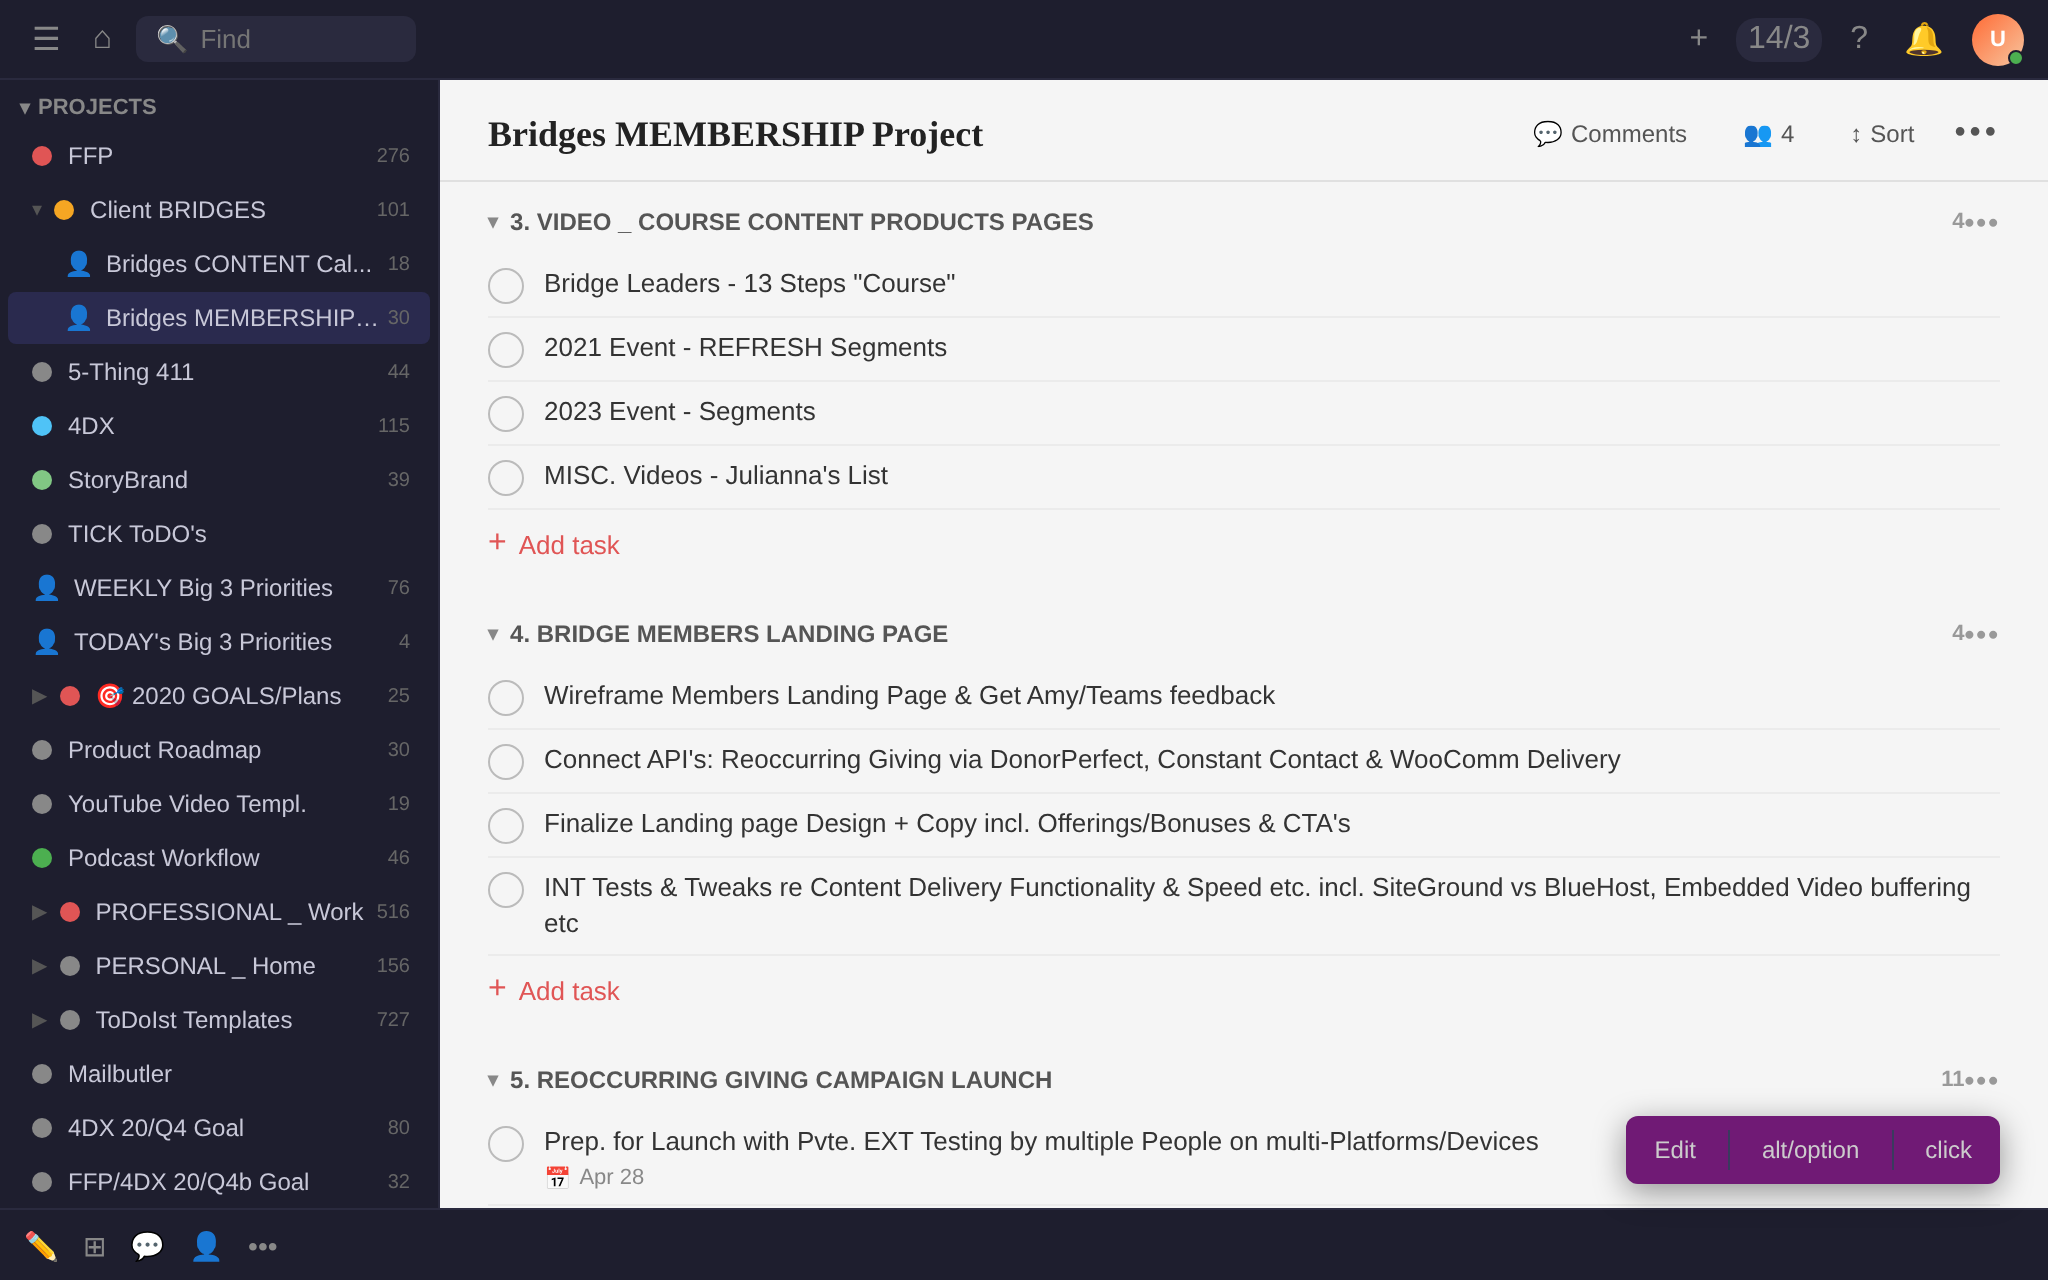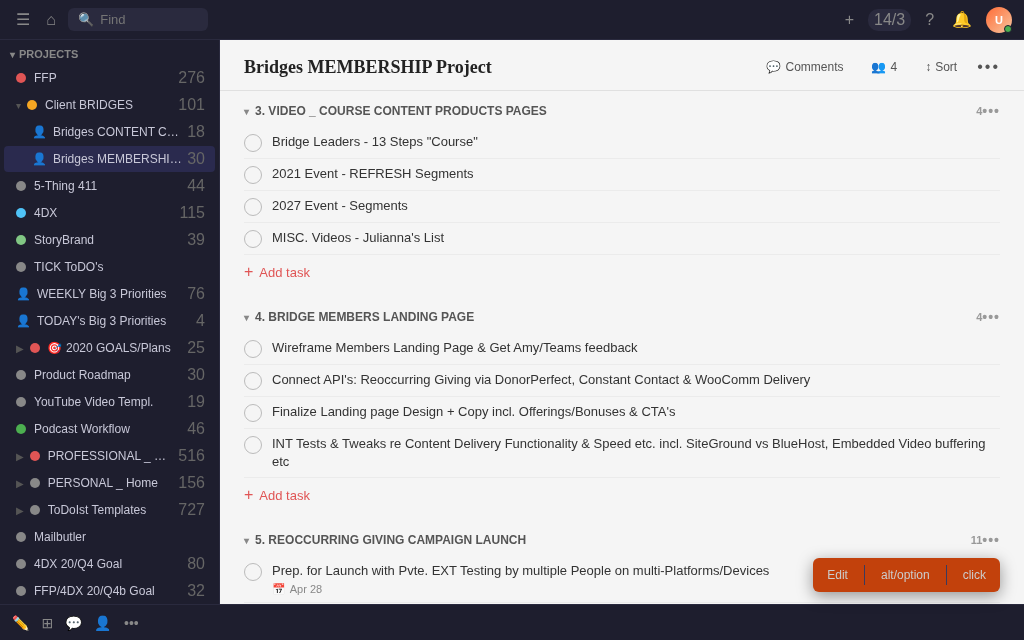--- a/index.html
+++ b/index.html
@@ -25,21 +25,21 @@
     .sidebar::-webkit-scrollbar-track { background: transparent; }
     .sidebar::-webkit-scrollbar-thumb { background: #3a3a5e; border-radius: 2px; }
 
     .sidebar-section-header { display: flex; align-items: center; padding: 8px 10px 4px; color: #888; font-size: 11px; font-weight: 600; text-transform: uppercase; cursor: pointer; }
     .sidebar-section-header .chevron { margin-right: 4px; font-size: 10px; }
 
     .sidebar-item { display: flex; align-items: center; padding: 4px 10px 4px 12px; cursor: pointer; border-radius: 4px; margin: 1px 4px; min-height: 26px; }
     .sidebar-item.active { background: #2a2a4e; }
     .sidebar-item .dot { width: 10px; height: 10px; border-radius: 50%; flex-shrink: 0; margin-right: 8px; }
     .sidebar-item .item-label { flex: 1; color: #c8c8d8; font-size: 12px; white-space: nowrap; overflow: hidden; text-overflow: ellipsis; }
-    .sidebar-item .item-count { color: #666; font-size: 16px; margin-left: 4px; }
+    .sidebar-item .item-count { color: #666; font-size: 10px; margin-left: 4px; }
     .sidebar-item .chevron { color: #555; font-size: 10px; margin-right: 6px; }
     .sidebar-item .icon { color: #888; font-size: 12px; margin-right: 6px; }
 
     .sub-item { padding-left: 28px; }
 
     
     .content { flex: 1; background: #f5f5f5; overflow-y: auto; color: #333; }
     .content::-webkit-scrollbar { width: 6px; }
     .content::-webkit-scrollbar-track { background: #eee; }
     .content::-webkit-scrollbar-thumb { background: #ccc; border-radius: 3px; }
@@ -65,21 +65,21 @@
     .task-title { font-size: 13px; color: #333; line-height: 1.4; }
     .task-date { font-size: 11px; color: #888; margin-top: 2px; display: flex; align-items: center; gap: 4px; }
     .add-task { display: flex; align-items: center; gap: 6px; padding: 8px 0; color: #e05555; font-size: 13px; cursor: pointer; }
     .add-task-icon { font-size: 16px; font-weight: 300; }
 
     
     .bottom-toolbar { height: 36px; background: #1e1e2e; border-top: 1px solid #2a2a3e; display: flex; align-items: center; padding: 0 12px; gap: 12px; flex-shrink: 0; }
     .bottom-icon { color: #888; font-size: 14px; cursor: pointer; }
 
     
-    .context-menu { position: fixed; bottom: 48px; right: 24px; background: #c2410c; border-radius: 6px; padding: 4px 0; box-shadow: 0 4px 16px rgba(0,0,0,0.4); z-index: 100; display: flex; align-items: center; gap: 2px; }
+    .context-menu { position: fixed; bottom: 48px; right: 24px; background: #701a75; border-radius: 6px; padding: 4px 0; box-shadow: 0 4px 16px rgba(0,0,0,0.4); z-index: 100; display: flex; align-items: center; gap: 2px; }
     .context-menu-item { padding: 6px 14px; font-size: 12px; color: #ccc; cursor: pointer; white-space: nowrap; }
     .context-divider { width: 1px; height: 20px; background: #3a3a5e; }
   </style>
 </head>
 <body>
 
 <div class="topbar">
   <div class="topbar-left">
     <button class="topbar-btn">☰</button>
     <button class="topbar-btn">⌂</button>
@@ -269,21 +269,21 @@
       </div>
       <div class="task-item">
         <div class="task-checkbox"></div>
         <div class="task-content">
           <div class="task-title">2021 Event - REFRESH Segments</div>
         </div>
       </div>
       <div class="task-item">
         <div class="task-checkbox"></div>
         <div class="task-content">
-          <div class="task-title">2027 Event - Segments</div>
+          <div class="task-title">2023 Event - Segments</div>
         </div>
       </div>
       <div class="task-item">
         <div class="task-checkbox"></div>
         <div class="task-content">
           <div class="task-title">MISC. Videos - Julianna's List</div>
         </div>
       </div>
       <div class="add-task">
         <span class="add-task-icon">+</span>

